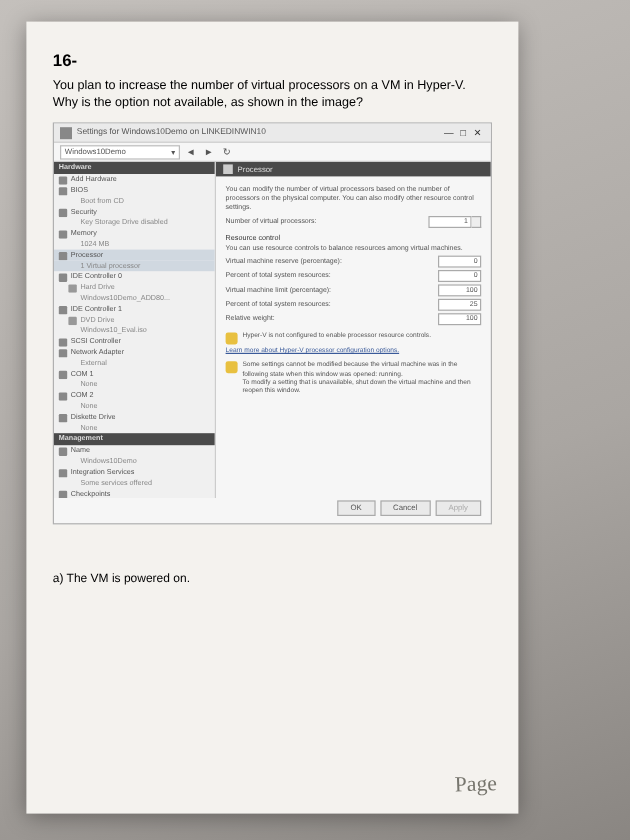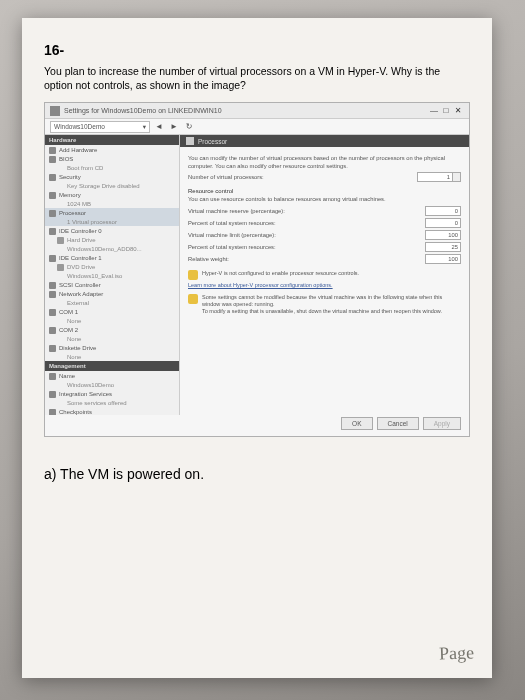--- a/index.html
+++ b/index.html
@@ -8,21 +8,21 @@
       height: 700px;
       background: linear-gradient(160deg, #c4c0bc 0%, #aaa6a2 60%, #8a8682 100%);
       font-family: Arial, sans-serif;
       position: relative;
       overflow: hidden;
     }
     .paper {
       position: absolute;
       left: 22px;
       top: 18px;
-      width: 470px;
+      width: 410px;
       height: 660px;
       background: #f4f2ee;
       box-shadow: 0 3px 18px rgba(0,0,0,0.35);
       padding: 24px 22px;
     }
     .qnum { font-size: 14px; font-weight: bold; margin-bottom: 6px; }
     .qtext { font-size: 10.5px; line-height: 1.35; margin-bottom: 10px; }
     .dialog {
       border: 1px solid #b0b0b0;
       background: #f6f6f6;
@@ -114,39 +114,39 @@
     .lnk { color: #3a5a9a; font-size: 5.5px; text-decoration: underline; margin-top: 2px; display: block; }
     .btnrow {
       position: absolute;
       bottom: 6px;
       right: 8px;
       display: flex;
       gap: 4px;
     }
     .btn { border: 1px solid #aaa; background: #eaeaea; padding: 2px 10px; font-size: 6.5px; }
     .btn.disabled { color: #aaa; }
-    .answers { margin-top: 26px; font-size: 14px; line-height: 1.6; }
+    .answers { margin-top: 38px; font-size: 10px; line-height: 1.6; }
     .answers div { margin: 2px 0; }
     .pagenum {
       position: absolute;
       right: 18px;
       bottom: 14px;
       font-family: 'Brush Script MT', cursive;
       font-size: 18px;
       color: #77766e;
       transform: rotate(-2deg);
     }
   </style>
 </head>
 <body>
 
 <div class="paper">
 
   <div class="qnum">16-</div>
-  <div class="qtext">You plan to increase the number of virtual processors on a VM in Hyper-V. Why is the option not controls, as shown in the image?</div>
+  <div class="qtext">You plan to increase the number of virtual processors on a VM in Hyper-V. Why is the option not available, as shown in the image?</div>
 
   <div class="dialog">
 
     <div class="titlebar">
       <div class="icon"></div>
       <span>Settings for Windows10Demo on LINKEDINWIN10</span>
       <span class="spacer"></span>
       <span class="winctrl">—</span>
       <span class="winctrl">□</span>
       <span class="winctrl">✕</span>

